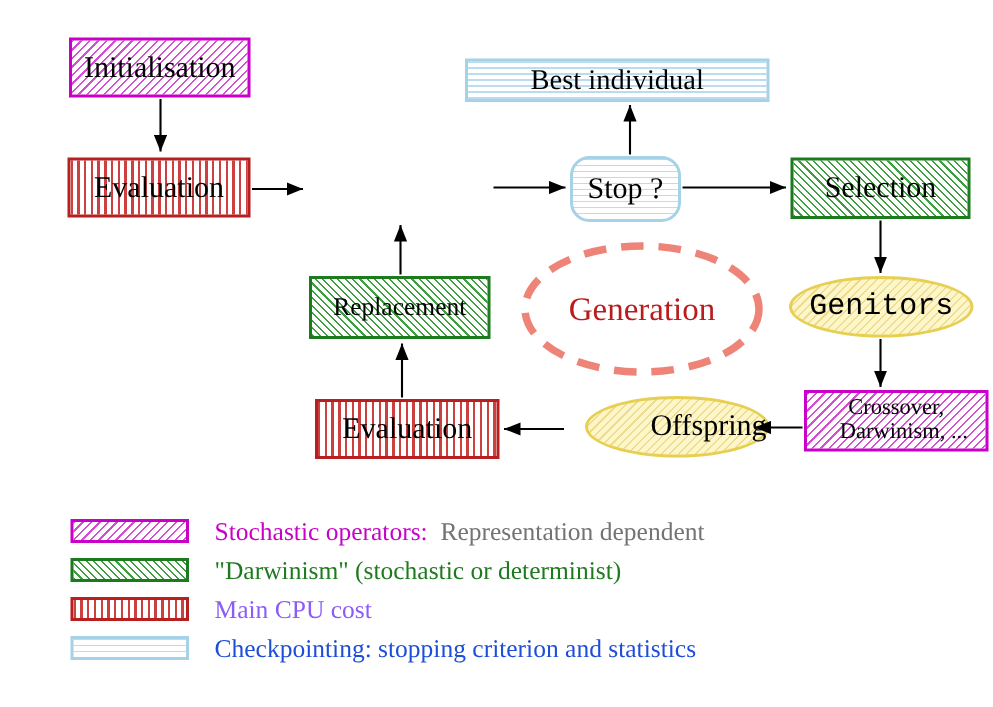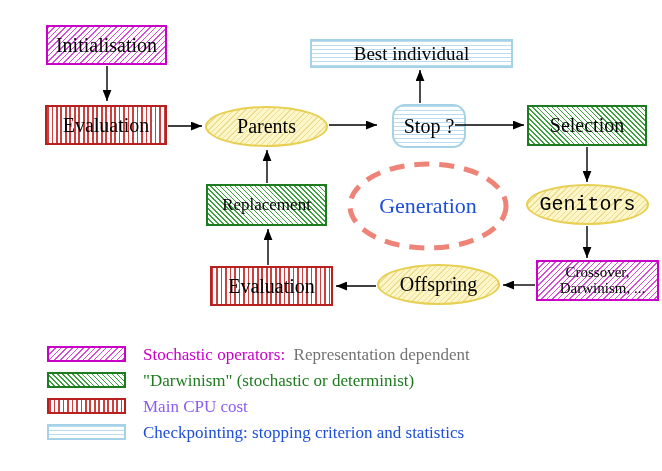--- a/index.html
+++ b/index.html
@@ -30,32 +30,32 @@
     background-image:repeating-linear-gradient(180deg,#b9dcee 0,#b9dcee 1px,rgba(0,0,0,0) 1px,rgba(0,0,0,0) 4px);
   }
   .ellipse-yellow{
     border:2px solid #e7cf52;border-radius:50%;background-color:#fdf6c8;
     background-image:repeating-linear-gradient(135deg,#eedc92 0,#eedc92 1px,rgba(0,0,0,0) 1px,rgba(0,0,0,0) 4px);
   }
   
   #n-init{left:26px;top:25px;width:121px;height:40px;}
   #n-eval-top{left:25px;top:105px;width:122px;height:40px;}
   #n-parents{left:185px;top:106px;width:123px;height:41px;}
-  #n-stop{left:372px;top:104px;width:74px;height:44px;border-radius:13px;}
+  #n-stop{left:360px;top:104px;width:74px;height:44px;border-radius:13px;}
   #n-best{left:290px;top:39px;width:203px;height:29px;font-size:19px;text-align:center;}
   #n-selection{left:507px;top:105px;width:120px;height:41px;}
   #n-genitors{left:506px;top:184px;width:123px;height:41px;font-family:Liberation Mono, monospace;}
   #n-crossover{left:516px;top:260px;width:123px;height:41px;font-size:15px;flex-direction:column;}
   #n-crossover .l2{padding-left:10px;}
-  #n-offspring{left:357px;top:264px;width:123px;height:41px;}
+  #n-offspring{left:370px;top:264px;width:123px;height:41px;justify-content:flex-end;}
   #n-eval-bot{left:190px;top:266px;width:123px;height:40px;}
   #n-replacement{left:186px;top:184px;width:121px;height:42px;font-size:17px;}
   #generation-label{
     position:absolute;left:328px;top:193px;width:160px;text-align:center;
-    font-size:22px;color:#1d4ed8;z-index:1;
+    font-size:22px;color:#b91c1c;z-index:1;
   }
   #arrow-layer{position:absolute;left:0;top:0;z-index:2;pointer-events:none;}
   
   .legend-row{position:absolute;left:0;width:662px;height:18px;}
   .swatch{position:absolute;left:27px;top:1px;width:79px;height:16px;box-sizing:border-box;display:block;background-color:#fff;}
   .legend-text{position:absolute;left:123px;top:0;font-size:17px;white-space:pre;}
   #lg1{top:345px;} #lg2{top:371px;} #lg3{top:397px;} #lg4{top:423px;}
   #lg1 .legend-text{color:#c800c8;}
   #lg1 .gold{color:#737373;}
   #lg2 .legend-text{color:#1e7a1e;}
@@ -68,23 +68,20 @@
 <div id="canvas">
 
   <div id="n-init" class="node hatch-magenta">
     <span>Initialisation</span>
   </div>
 
   <div id="n-eval-top" class="node stripes-red">
     <span>Evaluation</span>
   </div>
 
-  <div id="n-parents" class="node ellipse-yellow">
-    <span>Parents</span>
-  </div>
 
   <div id="n-stop" class="node stripes-cyan">
     <span>Stop ?</span>
   </div>
 
   <div id="n-best" class="node stripes-cyan">
     <span>Best individual</span>
   </div>
 
   <div id="n-selection" class="node hatch-green">

